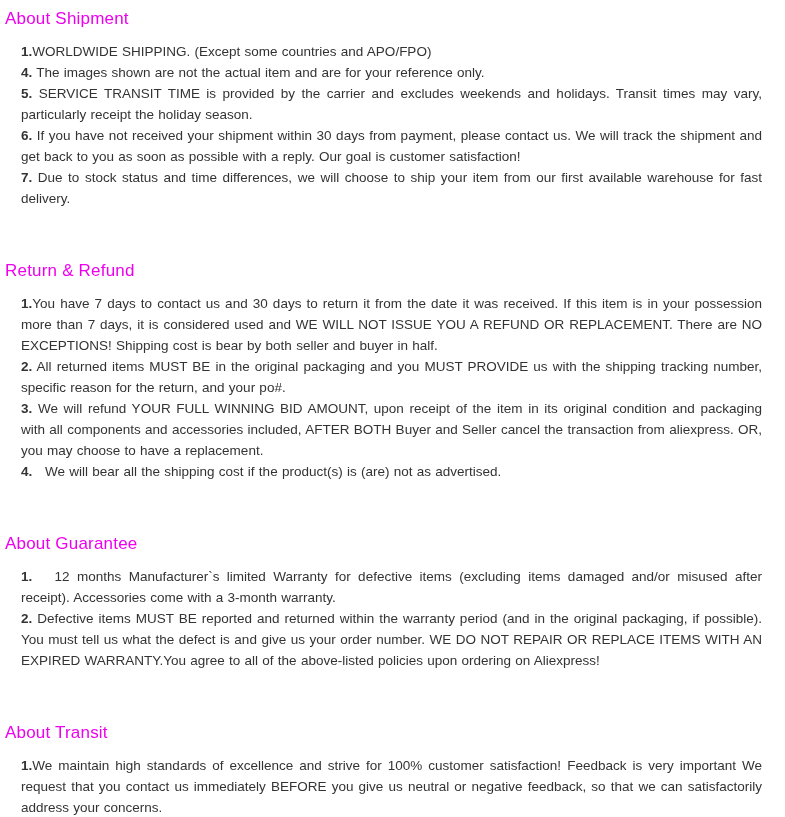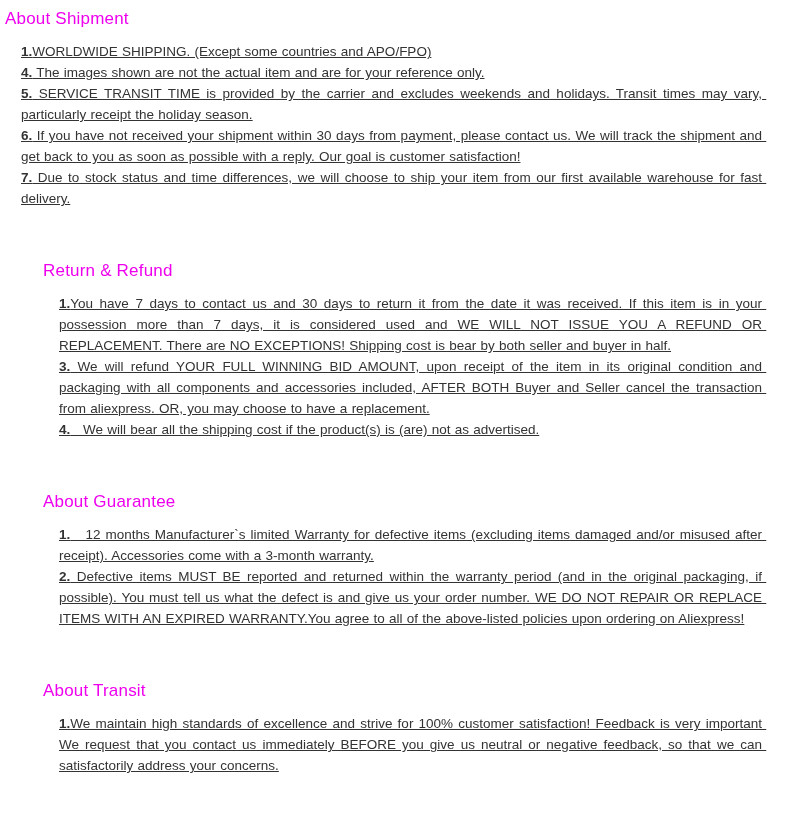--- a/index.html
+++ b/index.html
@@ -17,33 +17,31 @@
     min-height: 817px;
     font-family: "Liberation Sans", sans-serif;
     color: var(--text-color);
   }
   main {
     padding-top: 6px;
   }
   section.policy-section { margin: 0; }
   section.policy-section + section.policy-section {
     margin-top: 49px;
-    margin-left: 38px;
   }
   h2.section-title {
     color: var(--heading-color);
     font-size: 17px;
     font-weight: 400;
     line-height: 26px;
     margin: 0 0 9px 5px;
     letter-spacing: 0.2px;
   }
   .section-items {
     padding: 0 23px 0 21px;
-    text-decoration: underline;
   }
   p.item {
     margin: 0;
     font-size: 13.5px;
     line-height: 21px;
     text-align: justify;
     white-space: pre-wrap;
     word-spacing: 0.5px;
   }
   p.item b.item-num {
@@ -62,20 +60,21 @@
         <p class="item"><b class="item-num">5.</b><span> SERVICE TRANSIT TIME is provided by the carrier and excludes weekends and holidays. Transit times may vary, particularly receipt the holiday season.</span></p>
         <p class="item"><b class="item-num">6.</b><span> If you have not received your shipment within 30 days from payment, please contact us. We will track the shipment and get back to you as soon as possible with a reply. Our goal is customer satisfaction!</span></p>
         <p class="item"><b class="item-num">7.</b><span> Due to stock status and time differences, we will choose to ship your item from our first available warehouse for fast delivery.</span></p>
       </div>
   </section>
 
   <section class="policy-section">
     <h2 class="section-title">Return &amp; Refund</h2>
     <div class="section-items">
         <p class="item"><b class="item-num">1.</b><span>You have 7 days to contact us and 30 days to return it from the date it was received. If this item is in your possession more than 7 days, it is considered used and WE WILL NOT ISSUE YOU A REFUND OR REPLACEMENT. There are NO EXCEPTIONS! Shipping cost is bear by both seller and buyer in half.</span></p>
+        <p class="item"><b class="item-num">2.</b><span> All returned items MUST BE in the original packaging and you MUST PROVIDE us with the shipping tracking number, specific reason for the return, and your po#.</span></p>
         <p class="item"><b class="item-num">3.</b><span> We will refund YOUR FULL WINNING BID AMOUNT, upon receipt of the item in its original condition and packaging with all components and accessories included, AFTER BOTH Buyer and Seller cancel the transaction from aliexpress. OR, you may choose to have a replacement.</span></p>
         <p class="item"><b class="item-num">4.</b><span>   We will bear all the shipping cost if the product(s) is (are) not as advertised.</span></p>
       </div>
   </section>
 
   <section class="policy-section">
     <h2 class="section-title">About Guarantee</h2>
     <div class="section-items">
         <p class="item"><b class="item-num">1.</b><span>   12 months Manufacturer`s limited Warranty for defective items (excluding items damaged and/or misused after receipt). Accessories come with a 3-month warranty.</span></p>
         <p class="item"><b class="item-num">2.</b><span> Defective items MUST BE reported and returned within the warranty period (and in the original packaging, if possible). You must tell us what the defect is and give us your order number. WE DO NOT REPAIR OR REPLACE ITEMS WITH AN EXPIRED WARRANTY.You agree to all of the above-listed policies upon ordering on Aliexpress!</span></p>

